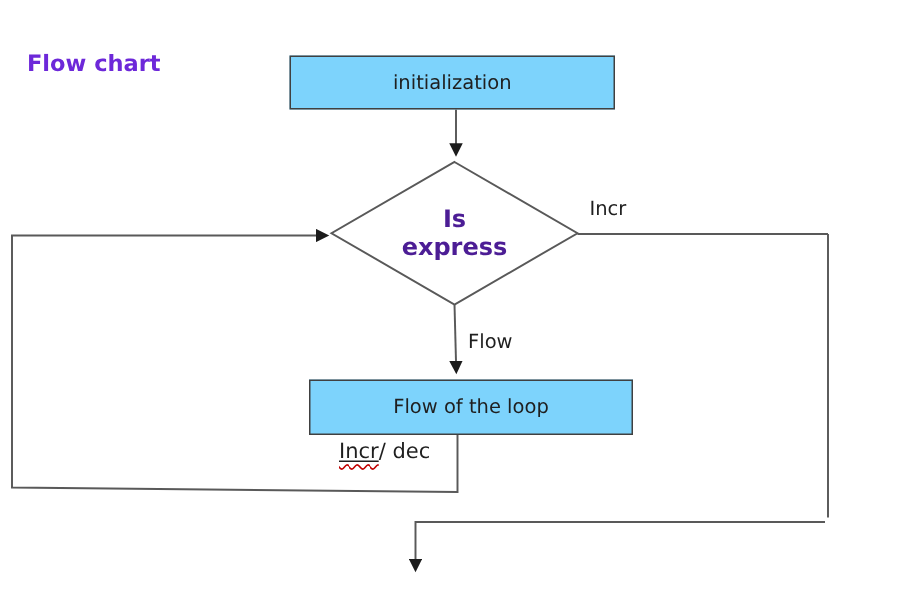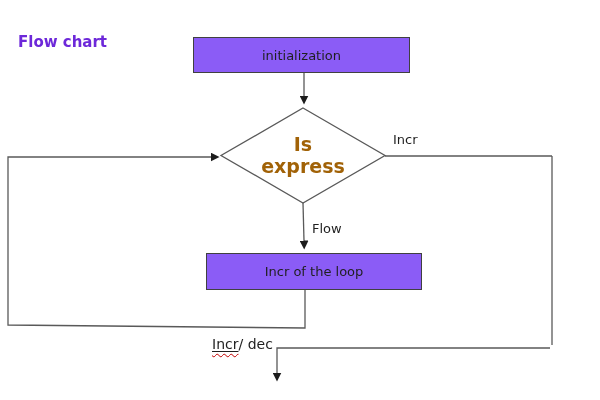--- a/index.html
+++ b/index.html
@@ -21,51 +21,51 @@
     left: 18px;
     top: 33px;
     font-size: 15px;
     font-weight: bold;
     color: #6d28d9;
   }
   .node-box {
     position: absolute;
     box-sizing: border-box;
     border: 1.4px solid #404040;
-    background: #8b5cf6;
+    background: #7dd3fc;
     display: flex;
     align-items: center;
     justify-content: center;
     font-size: 13px;
     color: #1f1f1f;
   }
   .node-init { left: 193px; top: 37px; width: 217px; height: 36px; }
   .node-body { left: 206px; top: 253px; width: 216px; height: 37px; }
   .diamond-text {
     position: absolute;
     left: 221px; top: 108px;
     width: 164px; height: 95px;
     display: flex;
     flex-direction: column;
     align-items: center;
     justify-content: center;
     text-align: center;
-    font-size: 19px;
+    font-size: 16px;
     font-weight: bold;
     line-height: 1.15;
-    color: #a16207;
+    color: #4c1d95;
   }
   .edge-label {
     position: absolute;
     font-size: 13px;
     color: #1f1f1f;
   }
   .label-false { left: 393px; top: 132px; }
   .label-true  { left: 312px; top: 221px; }
-  .label-incr  { position: absolute; left: 212px; top: 293px; font-size: 14px; color: #1f1f1f; margin-top: 43px; }
+  .label-incr  { position: absolute; left: 226px; top: 293px; font-size: 14px; color: #1f1f1f; }
   .u-line {
     text-decoration: underline;
     text-decoration-thickness: 1px;
     text-underline-offset: 2px;
   }
   .squiggle {
     text-decoration: underline wavy #c00000;
     text-decoration-thickness: 1px;
     text-underline-offset: 4px;
   }
@@ -107,20 +107,20 @@
   <div class="diamond-text">
     <span>Is</span>
     <span>express</span>
   </div>
 
   <div class="edge-label label-false">Incr</div>
 
   <div class="edge-label label-true">Flow</div>
 
   <div class="node-box node-body">
-    <span>Incr of the loop</span>
+    <span>Flow of the loop</span>
   </div>
 
   <div class="label-incr">
     <span class="u-line"><span class="squiggle">Incr</span></span><span>/ dec</span>
   </div>
 
 </div>
 
 </body></html>

